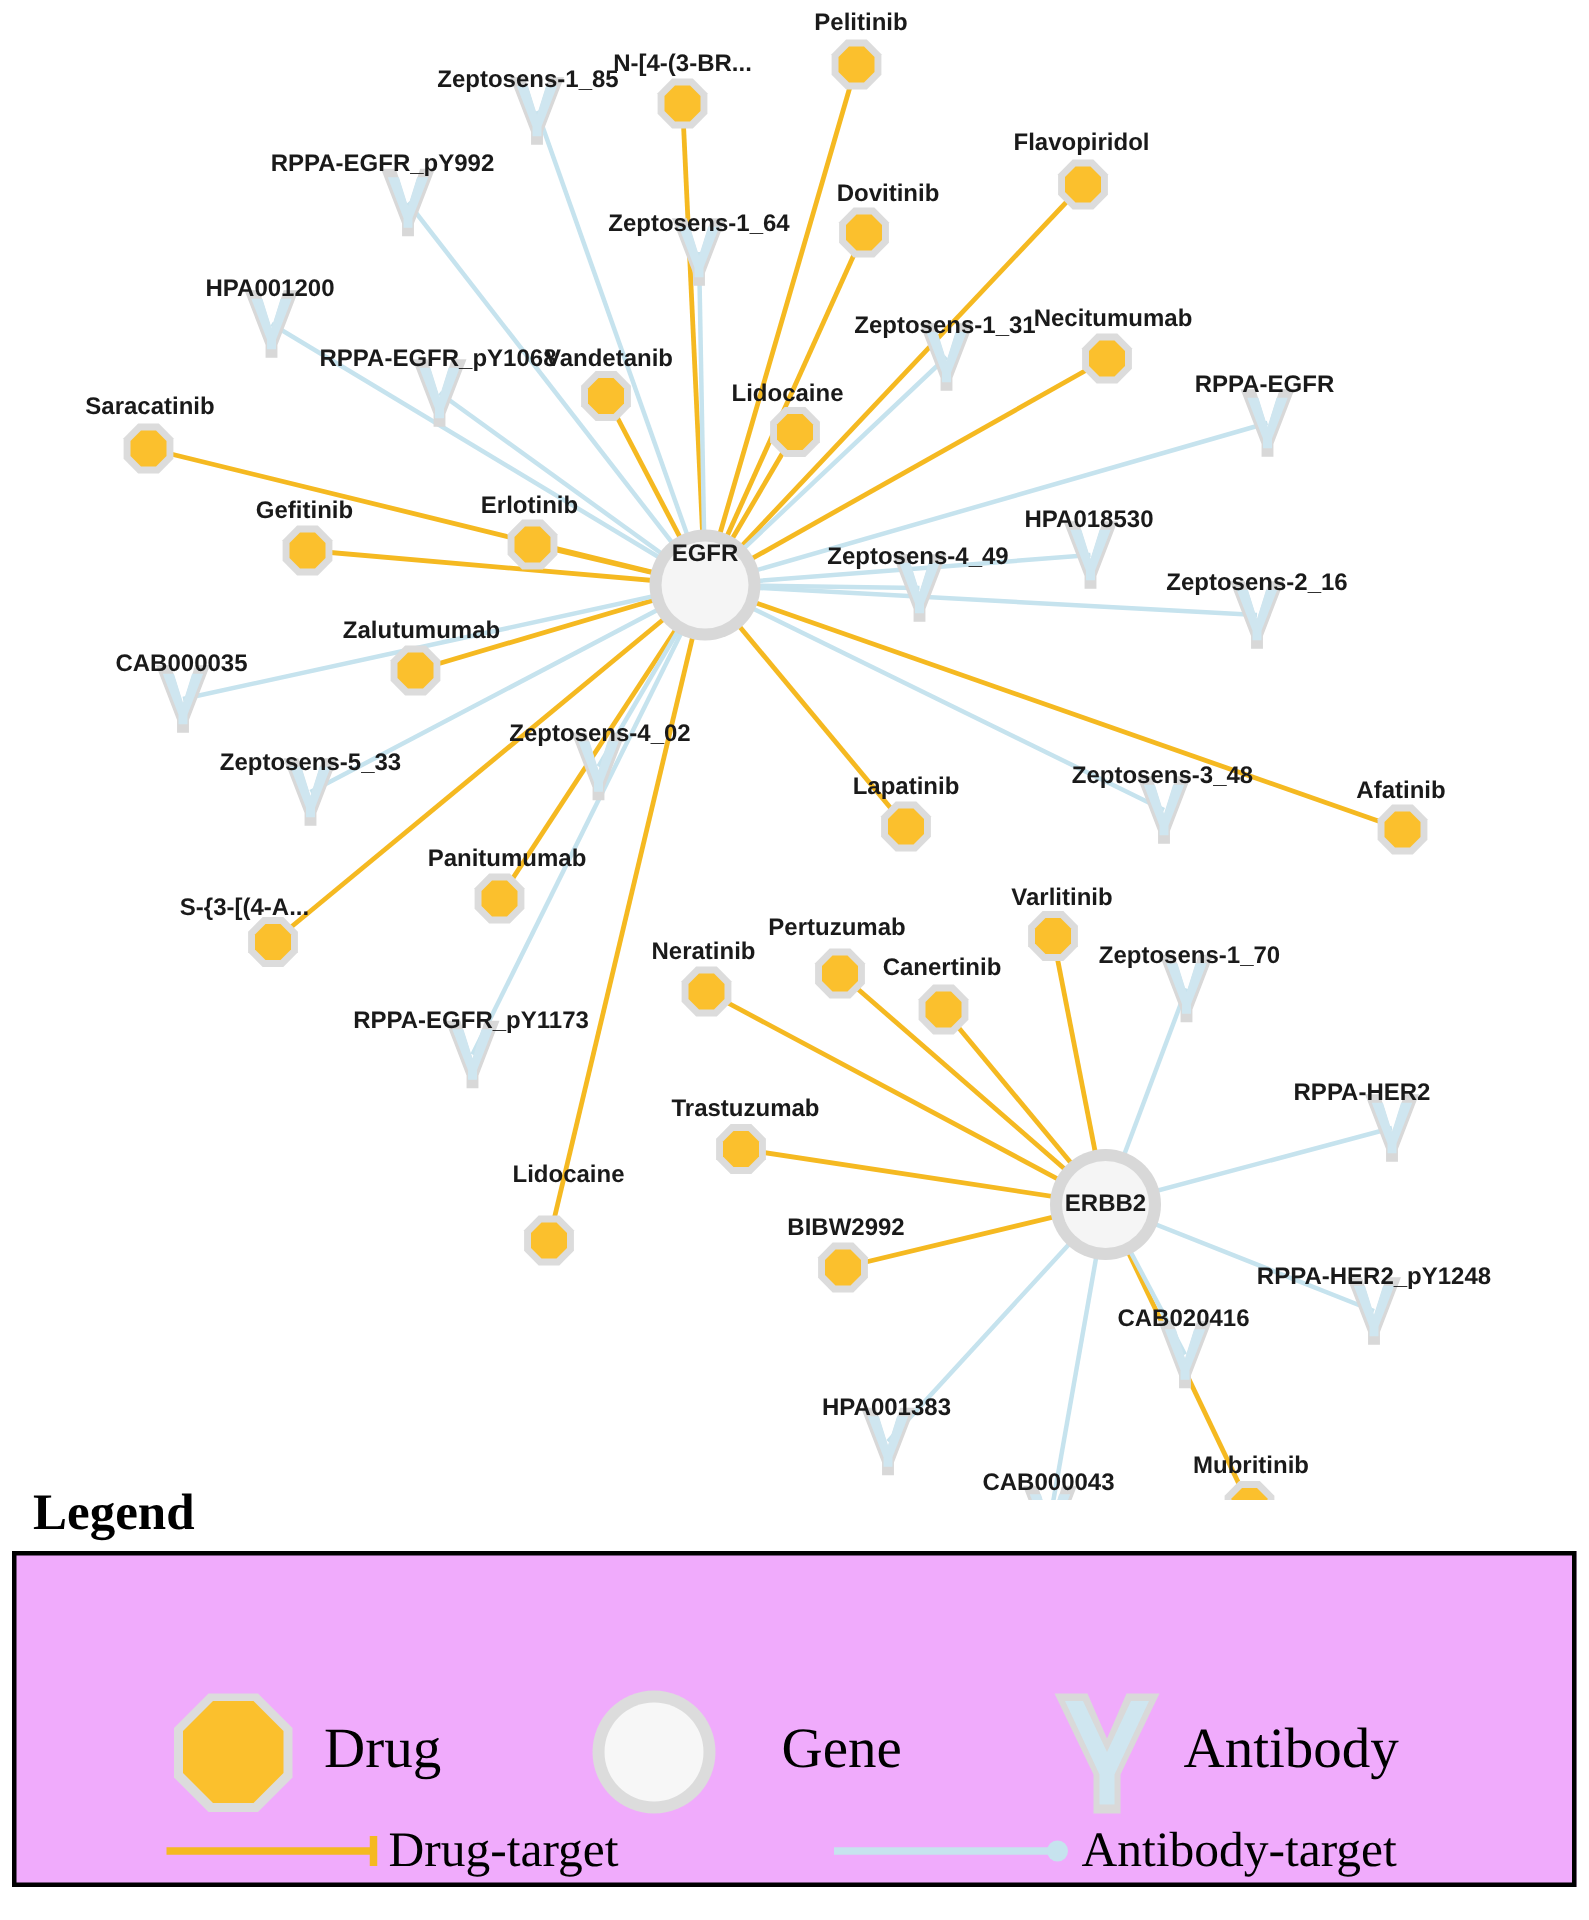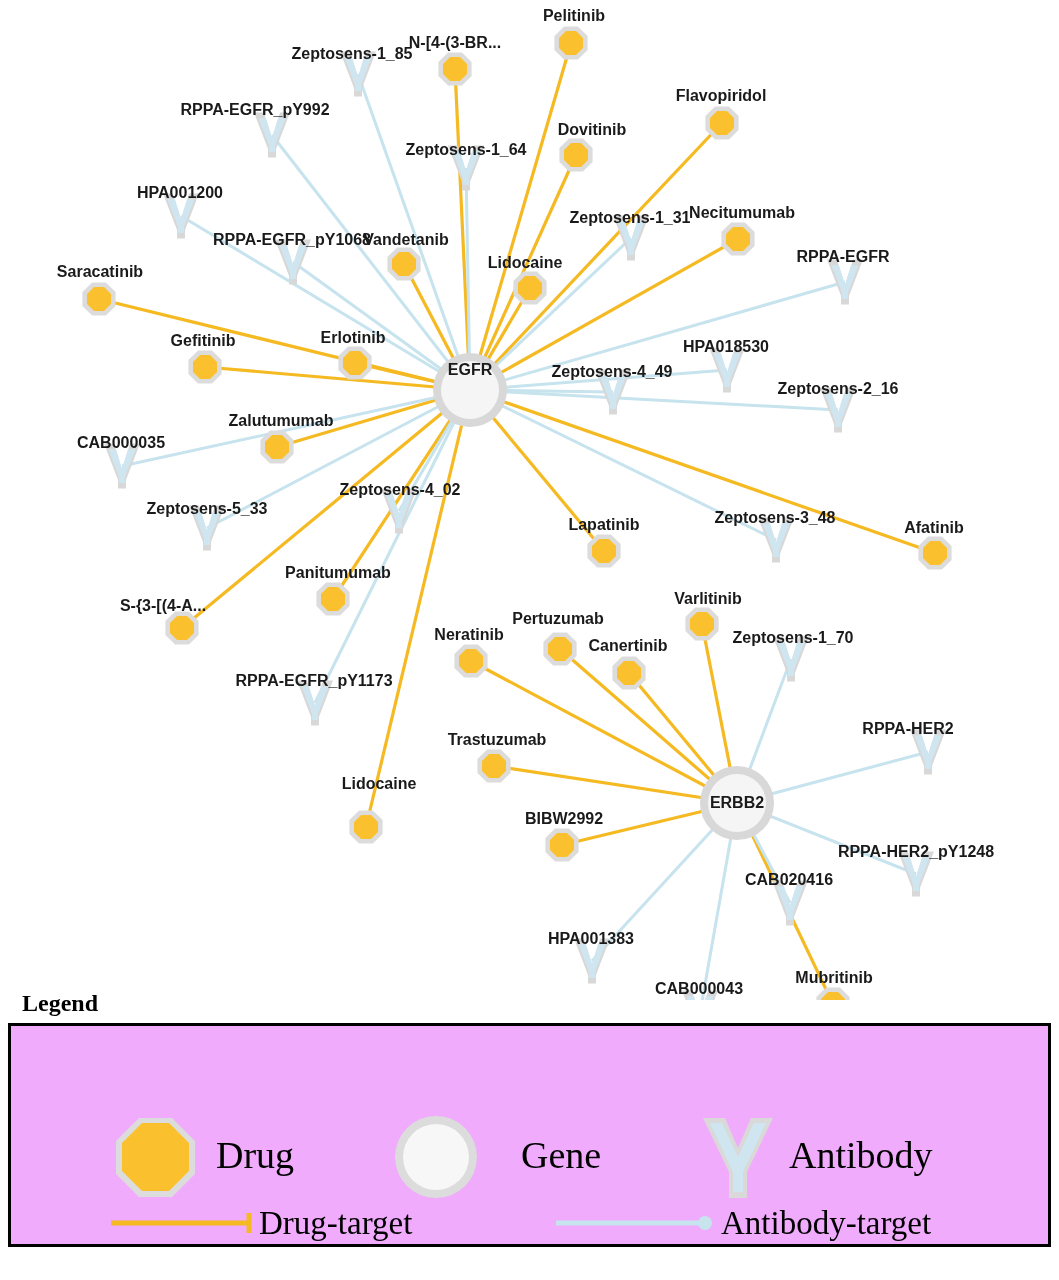--- a/index.html
+++ b/index.html
@@ -41,21 +41,21 @@
     transform: translate(-50%, -50%);
   }
   #legend-section {
     position: absolute;
     left: 0;
     top: 990px;
     width: 1059px;
   }
   #legend-title {
     font-family: "Liberation Serif", serif;
-    font-size: 24px;
+    font-size: 34px;
     font-weight: bold;
     color: #000;
     margin-left: 22px;
     margin-bottom: 6px;
   }
   #legend-box {
     margin: 0 8px;
     border: 3px solid #000;
     background: #f0abfc;
     height: 218px;

